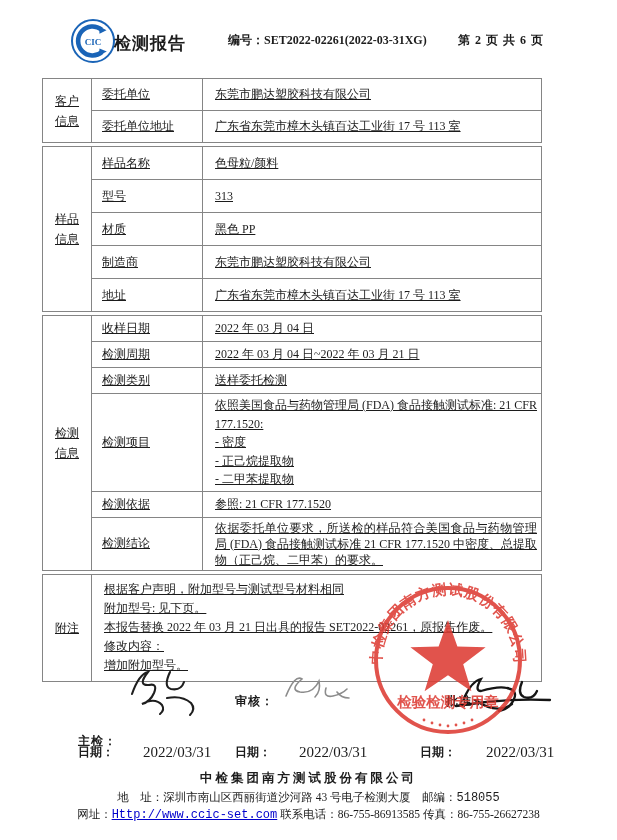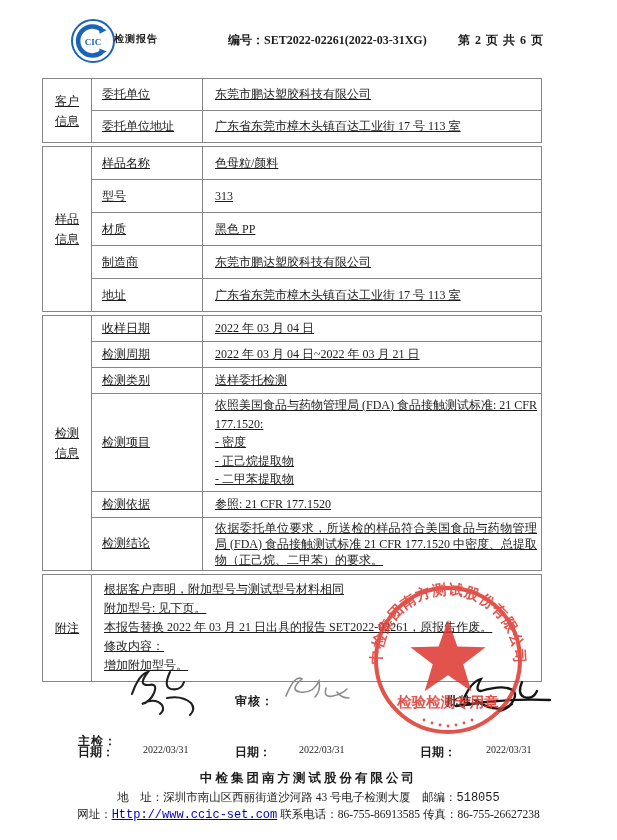--- a/index.html
+++ b/index.html
@@ -3,40 +3,40 @@
 <meta charset="utf-8">
 <style>
   html,body{margin:0;padding:0;background:#fff;}
   body{
     width:617px;height:840px;position:relative;overflow:hidden;
     font-family:"Liberation Serif","DejaVu Serif",serif;
     color:#1c1c1c;font-size:12px;
   }
   .abs{position:absolute;}
   
-  .hdr-title{left:114px;top:32px;font-weight:bold;font-size:10px;letter-spacing:1px;}
+  .hdr-title{left:114px;top:32px;font-weight:bold;font-size:17px;letter-spacing:1px;}
   .hdr-no{left:228px;top:32px;font-weight:bold;font-size:12px;}
   .hdr-page{left:458px;top:32px;font-weight:bold;font-size:12px;letter-spacing:1px;}
   
   .tables{left:42px;top:78px;width:560px;text-decoration:underline;}
   table.tbl{border-collapse:collapse;table-layout:fixed;width:500px;margin-bottom:3px;}
   table.tbl td{border:1px solid #858585;vertical-align:middle;font-size:12px;}
   td.grp{width:48px;text-align:center;white-space:pre-line;line-height:20px;padding:2px 0;}
   td.lbl{width:98px;padding:2px 2px 2px 10px;}
   td.val{padding:2px 4px 2px 12px;}
   td.val .ln{line-height:18.5px;}
   .h32{height:32px;} .h33{height:33px;} .h26{height:26px;}
   .items-cell{padding-top:4px;padding-bottom:4px;}
   .concl{line-height:16px;text-align:justify;padding-right:8px;}
   td.notes{padding:5px 12px 5px 12px;}
   td.notes .ln{line-height:19.2px;}
   
   .sig-label{font-size:12px;font-weight:bold;letter-spacing:1px;}
   .date-label{font-size:12px;font-weight:bold;}
-  .date-val{font-size:10px;}
+  .date-val{font-size:15px;}
   
   .ft{left:0;width:617px;text-align:center;}
   .ft-company{top:770px;font-weight:bold;font-size:12.5px;letter-spacing:3px;}
   .ft-line{top:790px;font-size:11.5px;}
   .ft-line2{top:807px;font-size:11.5px;}
   .mono{font-family:"Liberation Mono","DejaVu Sans Mono",monospace;font-size:12px;}
   a.url{color:#0000cc;text-decoration:underline;}
   
   .stamp{left:366px;top:580px;opacity:0.88;}
 </style>

